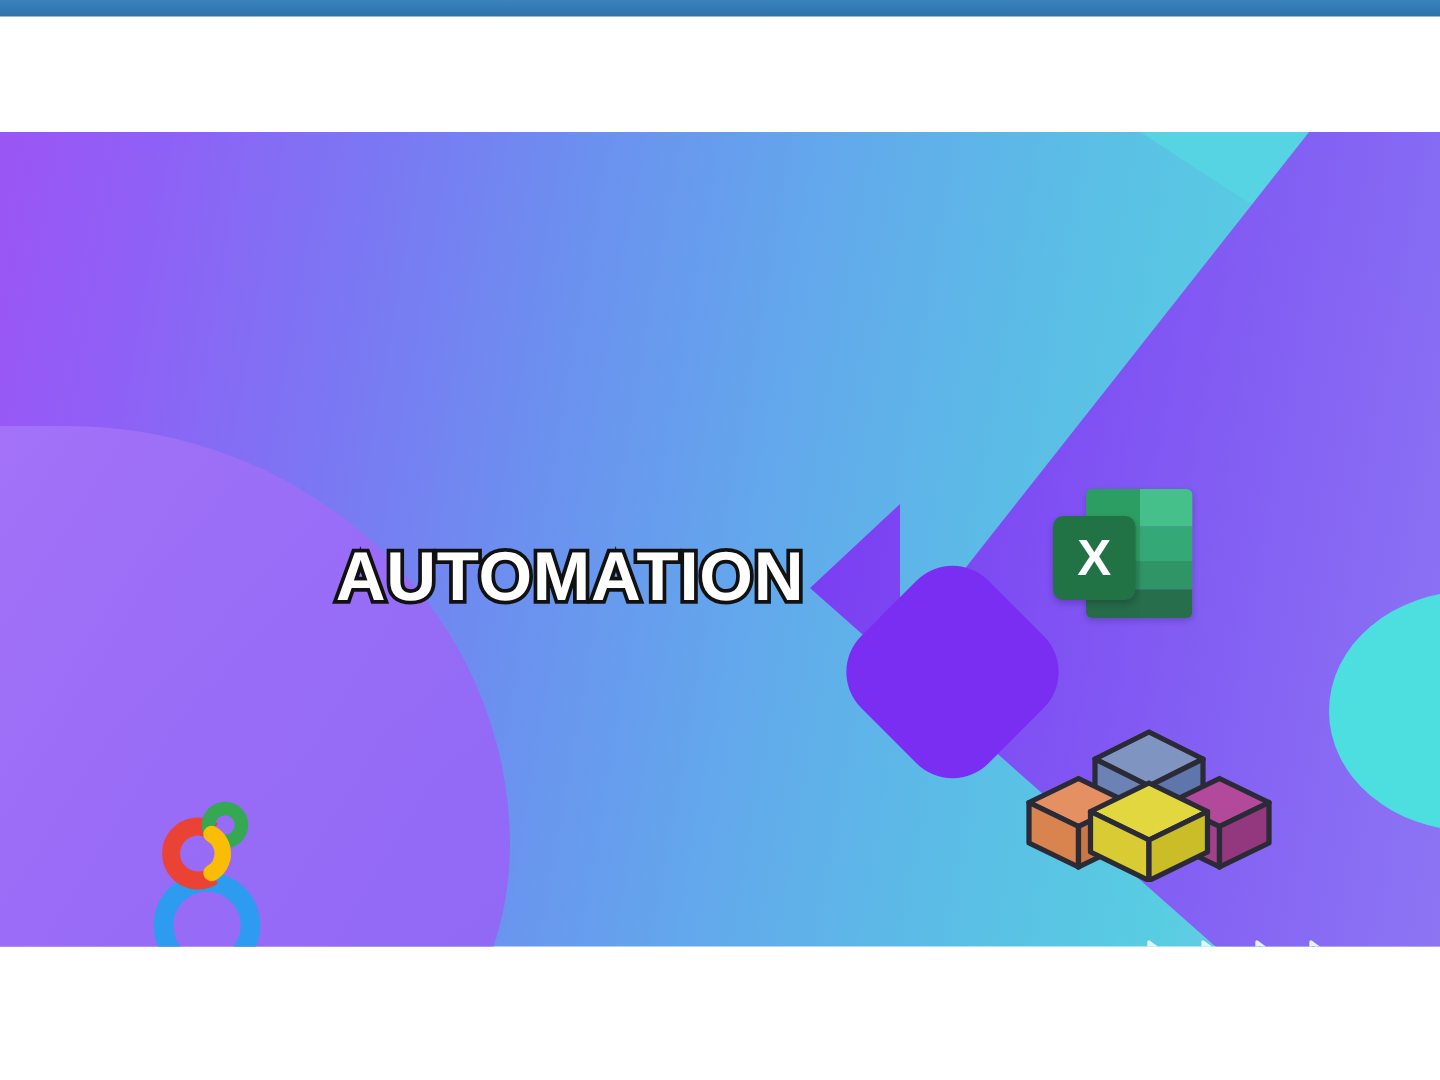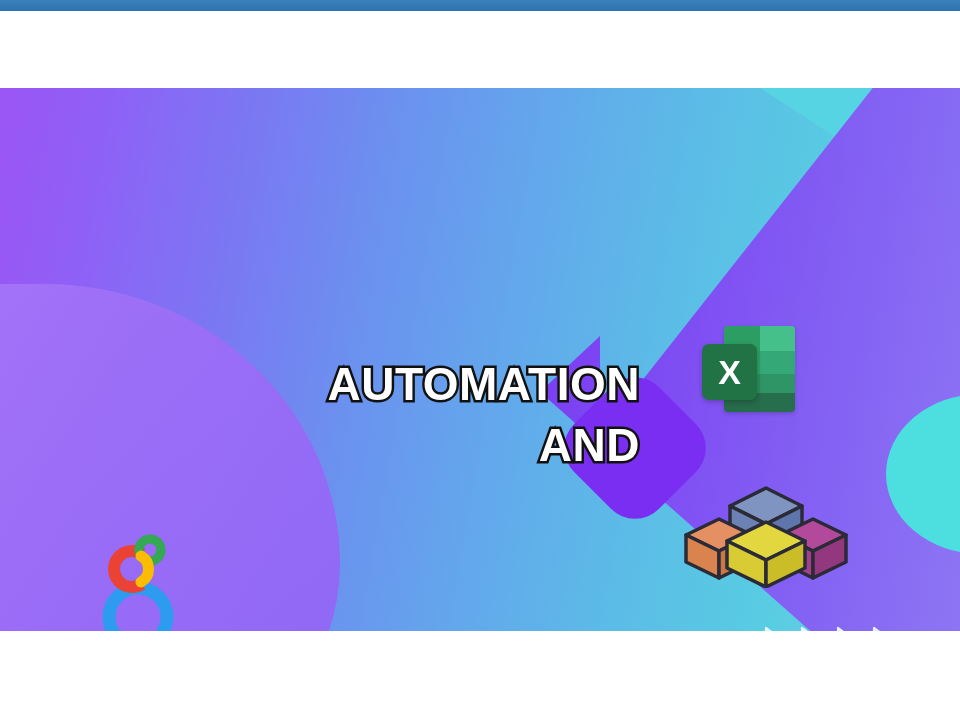--- a/index.html
+++ b/index.html
@@ -61,21 +61,21 @@
   
   .corner-cyan{
     position:absolute;right:0;top:0;width:200px;height:130px;
     background:#56d4e3;
     clip-path:polygon(100% 0%, 100% 100%, 0% 0%);
   }
 
   
   .title{
     position:absolute;left:120px;top:266px;width:520px;
-    text-align:right;
+    text-align:center;
     color:#ffffff;
     font-weight:bold;
     font-size:46px;
     line-height:61px;
     letter-spacing:.5px;
     -webkit-text-stroke:5px #111111;
     paint-order:stroke fill;
     text-shadow:0 0 0 #111;
     white-space:nowrap;
   }
@@ -128,21 +128,20 @@
   <div class="slide">
 
     <div class="corner-cyan"></div>
     <div class="chevron-band"></div>
     <div class="band-vertex"></div>
     <div class="blob-left"></div>
     <div class="blob-cyan"></div>
 
     <div class="title">
       <span class="line">AUTOMATION</span>
-      <span class="line">AND</span>
     </div>
 
     <div class="excel">
       <div class="doc">
         <div class="q q1"></div>
           <div class="q q2"></div>
         <div class="q q3"></div>
           <div class="q q4"></div>
         <div class="q q5"></div>
           <div class="q q6"></div>

